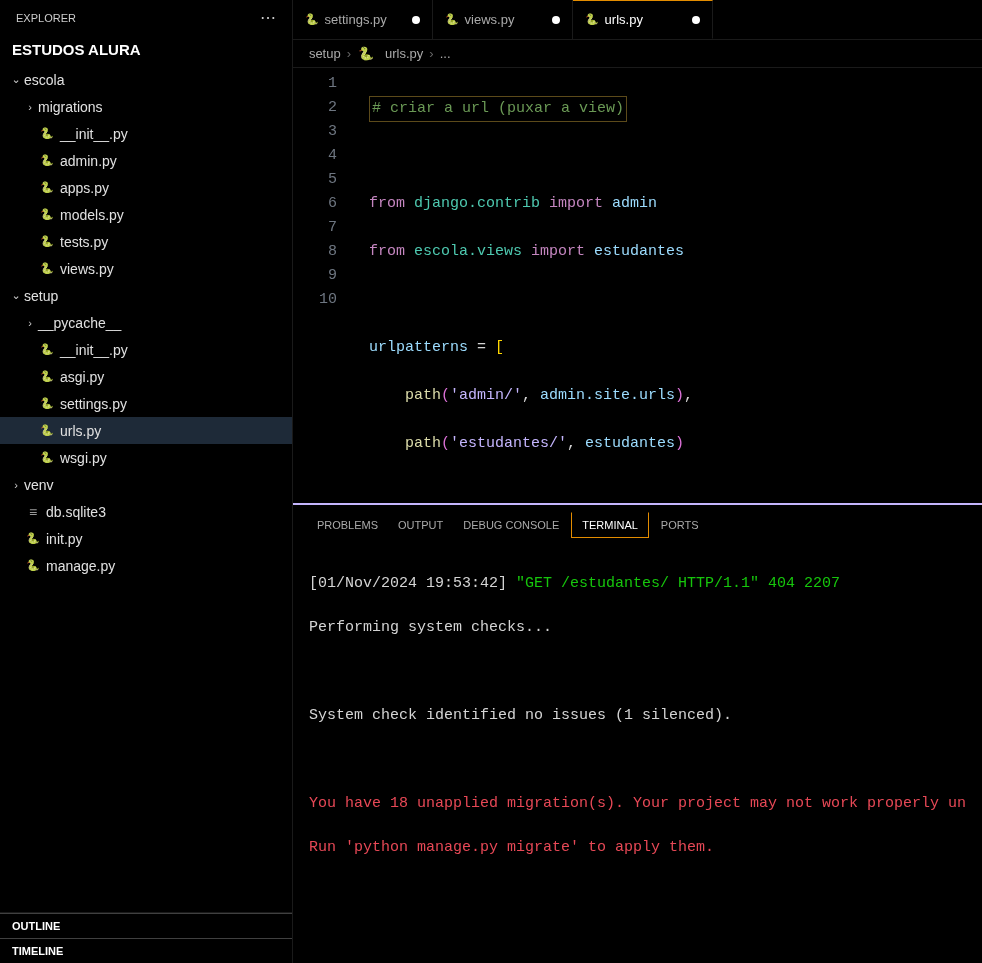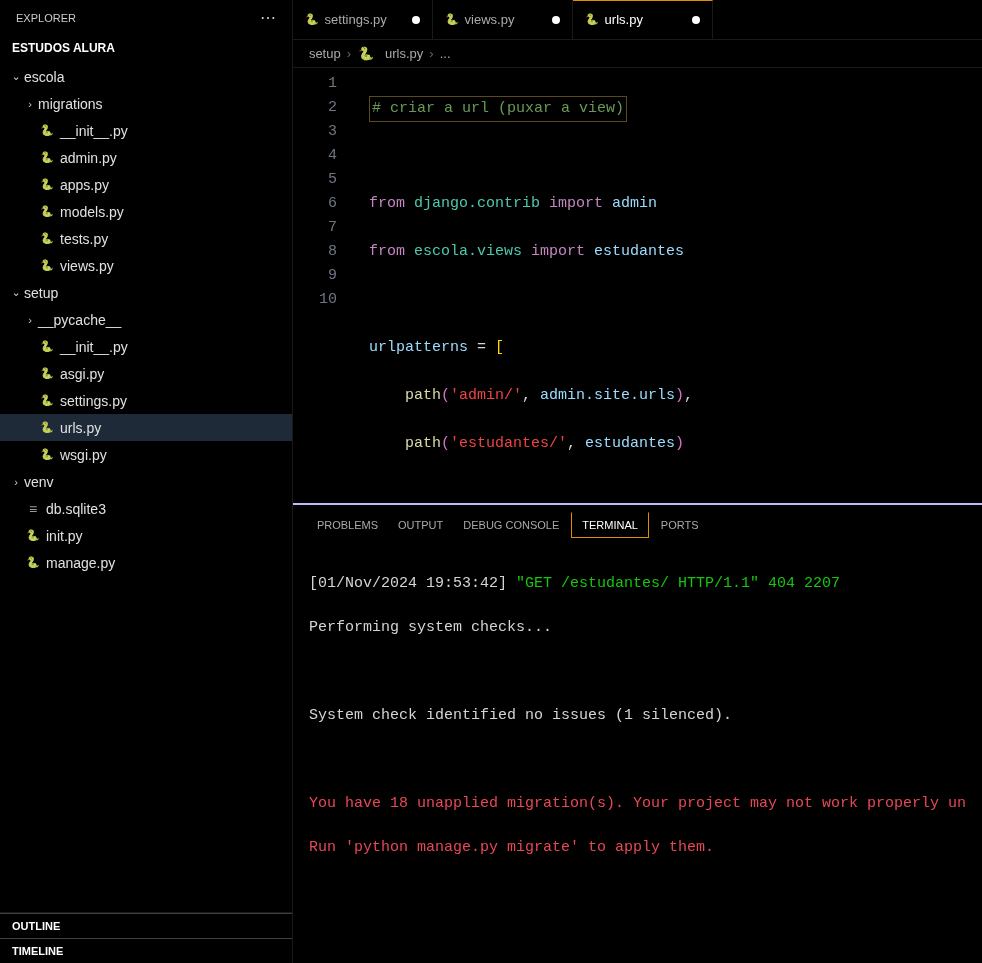--- a/index.html
+++ b/index.html
@@ -31,21 +31,21 @@
   font-size: 11px;
   text-transform: uppercase;
   color: #cccccc;
 }
 .more-icon {
   color: #cccccc;
   font-size: 16px;
   cursor: pointer;
 }
 .project-name {
-  font-size: 12px;
+  font-size: 15px;
   font-weight: bold;
   color: #ffffff;
   padding: 6px 12px;
 }
 .tree {
   flex: 1;
   overflow-y: auto;
   padding-top: 2px;
 }
 .tree-item {
@@ -152,21 +152,21 @@
 }
 .code-line { height: 24px; }
 .line-1 {
   border: 1px solid #5c4a1a;
   display: inline-block;
   padding: 0 2px;
 }
 .c-comment { color: #6a9955; }
 .c-keyword { color: #c586c0; }
 .c-module { color: #4ec9b0; }
-.c-string { color: #ef4444; }
+.c-string { color: #c4b5fd; }
 .c-func { color: #dcdcaa; }
 .c-var { color: #9cdcfe; }
 .c-op { color: #d4d4d4; }
 .c-brace { color: #ffd700; }
 .c-brace2 { color: #da70d6; }
 .panel {
   height: 460px;
   border-top: 2px solid #c4b5fd;
   background: #000000;
   display: flex;

